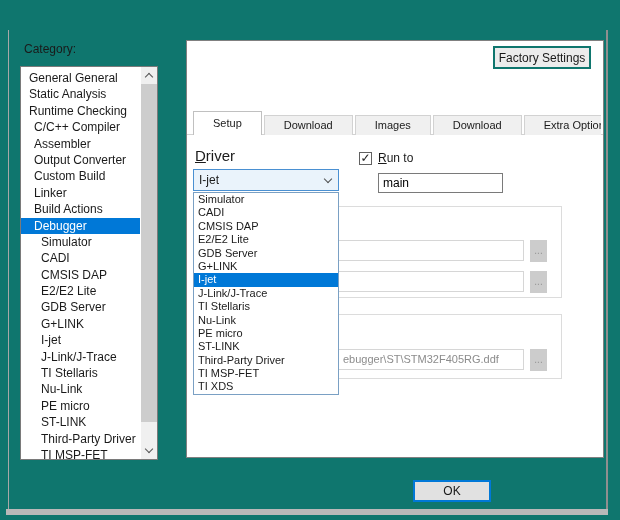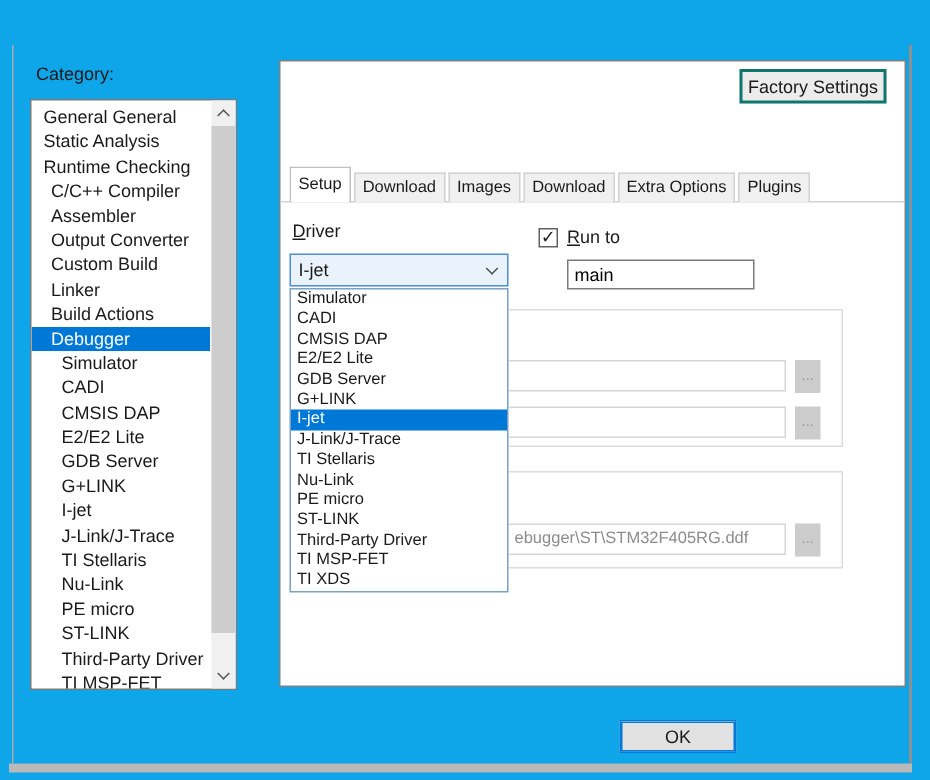--- a/index.html
+++ b/index.html
@@ -1,18 +1,18 @@
 <!DOCTYPE html>
 <html><head>
 <meta charset="utf-8">
 <style>
   * { box-sizing: border-box; margin: 0; padding: 0; }
   html,body { width:620px; height:520px; background:#ffffff;
               font-family:"Liberation Sans", sans-serif; color:#1a1a1a; overflow:hidden; }
-  .screen { position:relative; width:620px; height:520px; background:#0ea5e9;text-decoration:underline; }
+  .screen { position:relative; width:620px; height:520px; background:#0f766e;text-decoration:underline; }
 
   
   .frame-left  { position:absolute; left:8px;  top:30px; width:1px; height:479px; background:#a8a8a8; }
   .frame-right { position:absolute; left:606px; top:30px; width:2px; height:479px; background:#8f8f8f; }
   .frame-bottom{ position:absolute; left:6px; top:509px; width:602px; height:6px; background:#b9b9b9; }
 
   
   .category-label { position:absolute; left:24px; top:42px; font-size:12px; }
   .category-box { position:absolute; left:20px; top:66px; width:138px; height:394px;
                   border:1px solid #7a7a7a; background:#fff; }
@@ -36,26 +36,26 @@
   .panel { position:absolute; left:186px; top:40px; width:418px; height:418px;
            border:1px solid #808080; background:#fff; }
   .factory-btn { position:absolute; right:12px; top:5px; width:98px; height:23px;
                  background:#ececec; border:2px solid #0f766e; font-size:12px;
                  font-family:"Liberation Sans", sans-serif; color:#1a1a1a; }
 
   
   .tab-line { position:absolute; left:0; top:93px; width:100%; height:1px; background:#d2d2d2; }
   .tab-strip { position:absolute; left:6px; top:70px; right:2px; height:24px;
                display:flex; align-items:flex-end; gap:2px; white-space:nowrap; overflow:hidden; }
-  .tab { height:20px; line-height:18px; padding:0 5px; font-size:11px; background:#f0f0f0;
+  .tab { height:20px; line-height:18px; padding:0 19px; font-size:11px; background:#f0f0f0;
          border:1px solid #d2d2d2; border-bottom:none; z-index:1; }
   .tab.active { height:24px; line-height:22px; background:#fff; z-index:3; border-color:#c0c0c0; }
 
   
-  .driver-label { position:absolute; left:8px; top:106px; font-size:12px; }
+  .driver-label { position:absolute; left:8px; top:106px; font-size:15px; }
   .combo { position:absolute; left:6px; top:128px; width:146px; height:22px;
            background:#eaf3fb; border:1px solid #4a90d2; font-size:12px; line-height:20px;
            padding-left:5px; z-index:5; }
   .combo-chev { position:absolute; right:7px; top:6px; width:6px; height:6px;
                 border-right:1.4px solid #505050; border-bottom:1.4px solid #505050; transform:rotate(45deg); }
 
   .popup { position:absolute; left:6px; top:151px; width:146px; height:203px;
            background:#fff; border:1px solid #7aa0c4; z-index:20; overflow:hidden; }
   .popup-item { height:13.4px; line-height:13.4px; font-size:11px; padding-left:4px; white-space:nowrap; }
   .popup-item.selected { background:#0078d7; color:#fff; }

